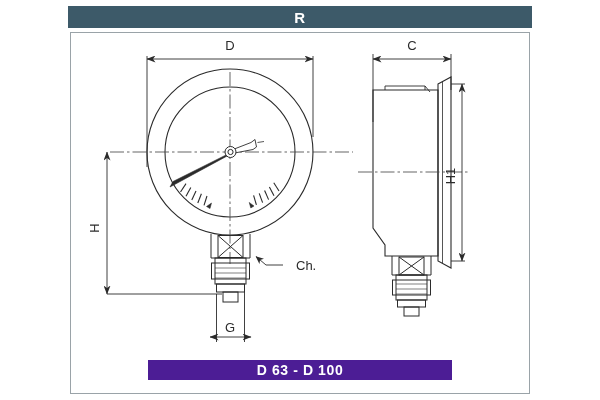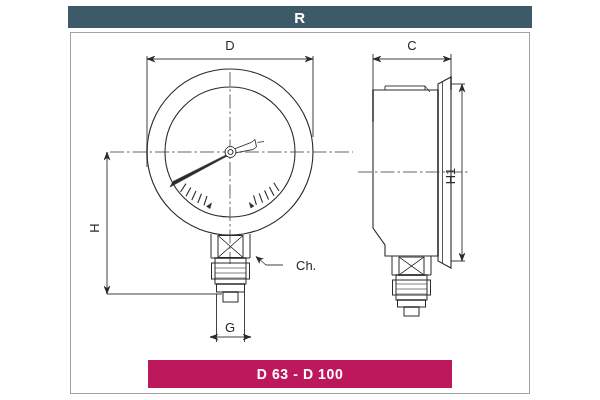--- a/index.html
+++ b/index.html
@@ -51,22 +51,22 @@
     border: 1px solid #9aa3a8;
     background: #ffffff;
     box-sizing: border-box;
   }
   
   .footer-bar {
     position: absolute;
     left: 148px;
     top: 360px;
     width: 304px;
-    height: 28px;
-    background: #be185d;
+    height: 20px;
+    background: #4c1d95;
     display: flex;
     align-items: center;
     justify-content: center;
   }
   .footer-title {
     color: #ffffff;
     font-size: 14px;
     font-weight: bold;
     letter-spacing: 0.6px;
     line-height: 1;

